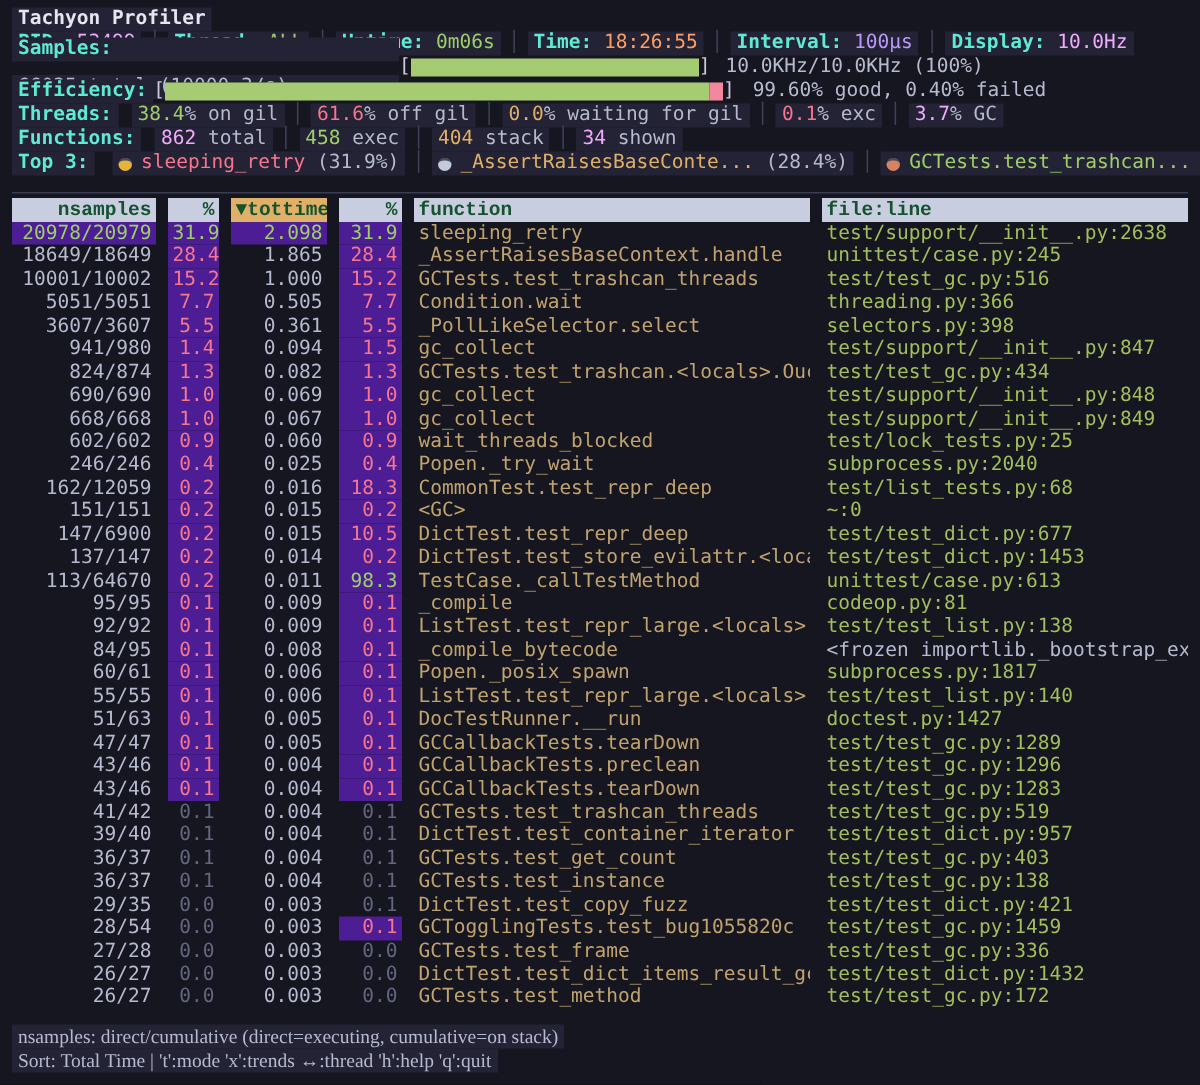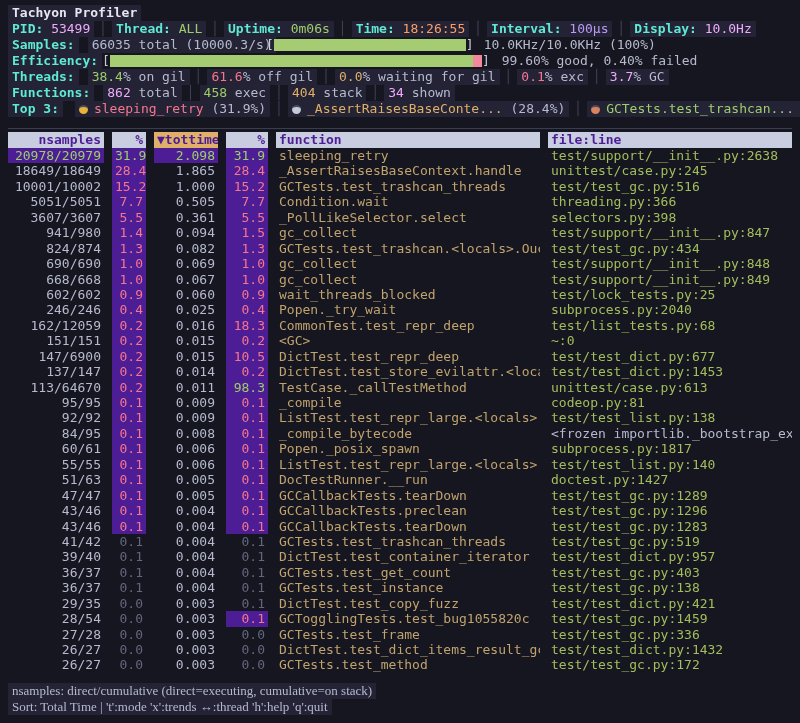--- a/index.html
+++ b/index.html
@@ -16,31 +16,31 @@
   .lbl { color:#5eead4; font-weight:bold; }
   .sep { color:#3e4257; padding:0 5px; }
   .title { color:#e4e6f0; font-weight:bold; }
   .c-green{color:#9ece6a} .c-red{color:#f7768e} .c-yellow{color:#e0af68}
   .c-orange{color:#ff9e64} .c-purple{color:#bb9af7} .c-dim{color:#63677e}
   .c-fg{color:#f0abfc} .c-fg2{color:#b6bace} .c-func{color:#c0a36e} .c-file{color:#a3be5c}
   .bracket { color:#c9cbd8; }
   .bar { display:inline-flex; height:12px; background:#232335; }
   .bar .fill-green { background:#a5cc72; flex:1; }
   .bar .fill-red { background:#f2879e; width:9px; }
-  .samples-lead { width:258px; display:inline-flex; gap:9px; }
+  .samples-lead { width:258px; display:inline-flex; gap:9px;flex-direction:column; }
   .eff-bar { width:372px; }
   .samples-bar { width:192px; }
   .medal { width:9px; height:9px; border-radius:50%; display:inline-block; margin-right:6px;
            border-top:2px solid #4a4a5a; }
   .medal.gold{background:#e8b339} .medal.silver{background:#c5cad8} .medal.bronze{background:#d9825f}
   .hrule { height:12px; border-bottom:1px solid #3a3d52; margin-bottom:3px; }
   .grid { display:grid; grid-template-columns:96px 34px 64px 42px 264px 1fr; column-gap:8px; }
   .thead { height:16px; margin-top:2px; }
-  .th { background:#c9cde0; color:#4c1d95; font-weight:bold; text-align:right; padding:0 3px;
-        overflow:hidden; }
+  .th { background:#c9cde0; color:#14532d; font-weight:bold; text-align:right; padding:0 3px;
+        overflow:hidden;font-family:Liberation Mono, monospace; }
   .th.left { text-align:left; }
   .th.sorted { background:#e0af68; }
   .trow { height:15.45px; line-height:15.45px; }
   .cell { white-space:nowrap; overflow:hidden; padding:0 3px; }
   .num { text-align:right; }
   .hl { background:#4c1d95; }
   .footer-line { height:16px; margin-top:0px; white-space:nowrap;font-family:Liberation Serif, serif; }
   .blank { height:10px; }
 </style>
 </head>

